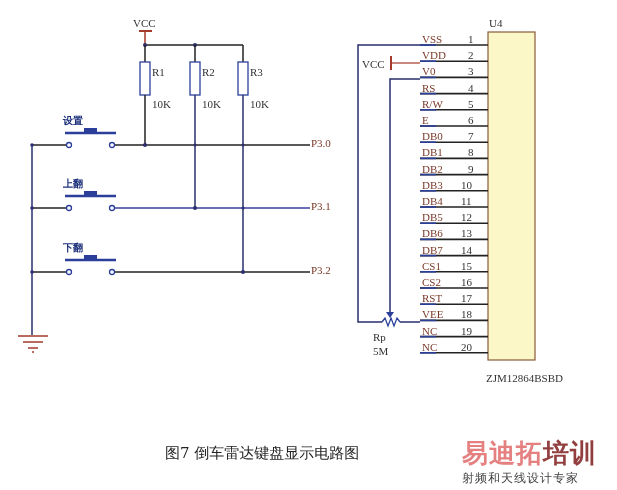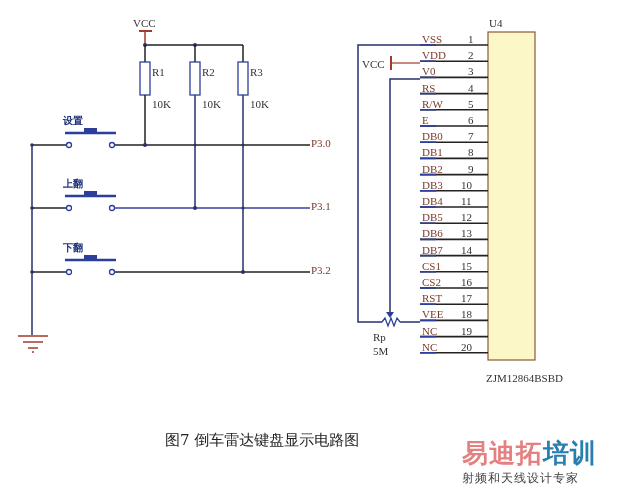--- a/index.html
+++ b/index.html
@@ -1,23 +1,23 @@
 <!DOCTYPE html>
 <html><head>
 <meta charset="utf-8">
 <style>
   html, body { margin: 0; padding: 0; background: #ffffff; }
   body { width: 617px; height: 490px; position: relative; overflow: hidden; }
   #schematic { position: absolute; left: 0; top: 0; }
   .lbl { font-family: "Liberation Serif", serif; font-size: 11px; fill: #7a3a2a; }
   .lbl-dark { font-family: "Liberation Serif", serif; font-size: 11px; fill: #333333; }
   .cjk { font-family: "DejaVu Sans", sans-serif; font-size: 10px; fill: #1b2f7a; font-weight: bold; }
-  .caption { position: absolute; left: 165px; top: 431px; font-family: "DejaVu Serif", serif; font-size: 15px; color: #222; }
+  .caption { position: absolute; left: 165px; top: 444px; font-family: "DejaVu Serif", serif; font-size: 15px; color: #222; }
   .wm1 { position: absolute; left: 462px; top: 436px; font-family: "DejaVu Sans", sans-serif; font-size: 26px; font-weight: bold; color: #e06a6a; opacity: 0.85; letter-spacing: 1px; }
-  .wm1 .b { color: #0369a1; }
+  .wm1 .b { color: #7f1d1d; }
   .wm2 { position: absolute; left: 462px; top: 470px; font-family: "DejaVu Sans", sans-serif; font-size: 12px; color: #404040; letter-spacing: 1px; }
 </style>
 </head>
 <body>
 
 <svg id="schematic" width="617" height="440" viewBox="0 0 617 440">
 
   <g>
     <text class="lbl-dark" x="133" y="27">VCC</text>
     <line x1="139" y1="31" x2="152" y2="31" stroke="#a33a2a" stroke-width="2"></line>

